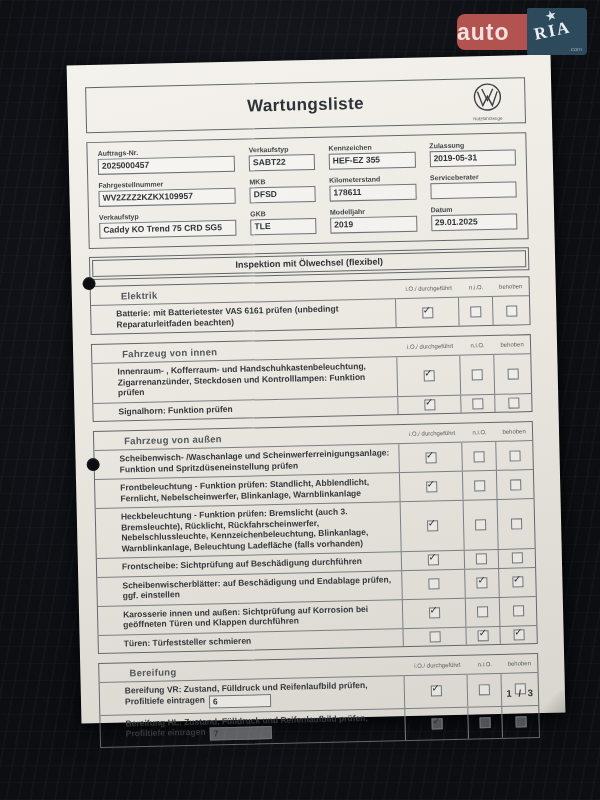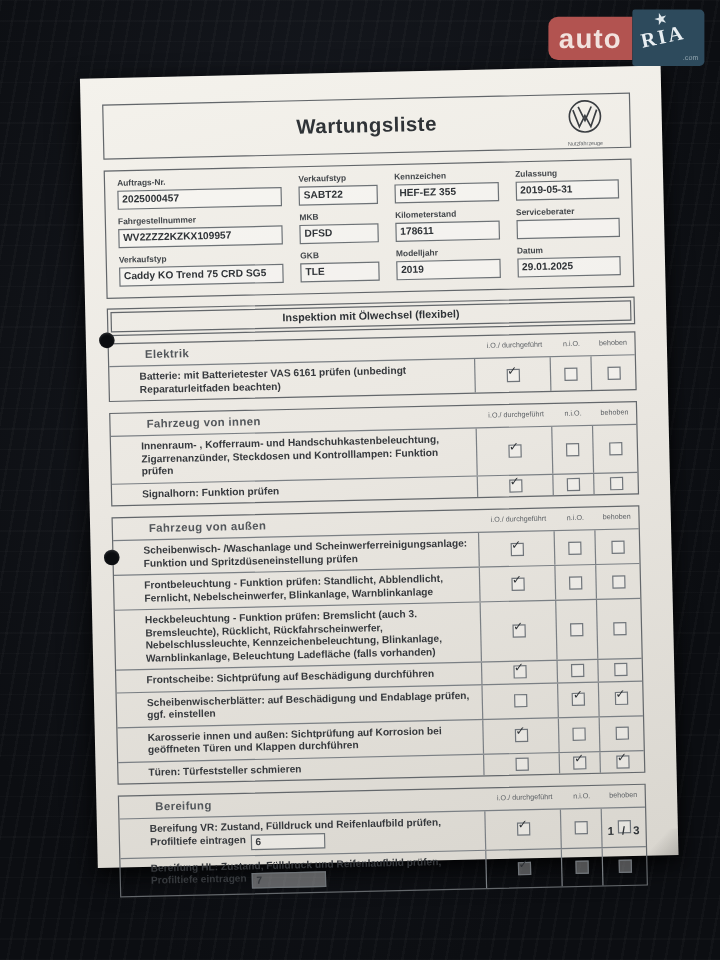--- a/index.html
+++ b/index.html
@@ -6,21 +6,21 @@
     font-family:"Liberation Sans","DejaVu Sans",sans-serif;}
   body{position:relative;background:#0d0f13;}
   .bg{position:absolute;inset:0;
     background:
       repeating-linear-gradient(100deg, rgba(255,255,255,0.022) 0 2px, transparent 2px 12px),
       repeating-linear-gradient(0deg, rgba(255,255,255,0.018) 0 1px, transparent 1px 17px),
       radial-gradient(ellipse at 45% 35%, #181b22 0%, #0c0e12 75%);}
   
   .wm{position:absolute;top:8px;right:13px;display:flex;z-index:5;}
   .wm-auto{background:#b25350;width:70px;height:36px;margin-top:6px;border-radius:8px 0 0 8px;
-    display:flex;align-items:center;justify-content:center;color:#f2e2de;font-size:23px;
+    display:flex;align-items:center;color:#f2e2de;font-size:23px;
     font-weight:bold;letter-spacing:1px;}
   .wm-ria{position:relative;background:#2d4a5c;width:60px;height:47px;border-radius:2px 4px 4px 2px;}
   .wm-ria .star{position:absolute;top:0px;left:18px;font-size:13px;color:#dfe7ec;transform:rotate(-18deg);}
   .wm-ria .ria{position:absolute;top:13px;left:7px;font-family:"Liberation Serif",serif;
     font-weight:bold;font-size:17px;color:#e8eef2;letter-spacing:2px;transform:rotate(-12deg);display:inline-block;}
   .wm-ria .com{position:absolute;bottom:3px;right:5px;font-size:6px;color:#93a6b0;}
   
   .paper{position:absolute;left:74px;top:60px;width:484px;height:658px;box-sizing:border-box;
     padding:22px 26px 0 18px;transform:rotate(-1.3deg);
     background:linear-gradient(168deg,#f4f2ec 0%,#ebe8e2 45%,#d9d6cf 100%);

